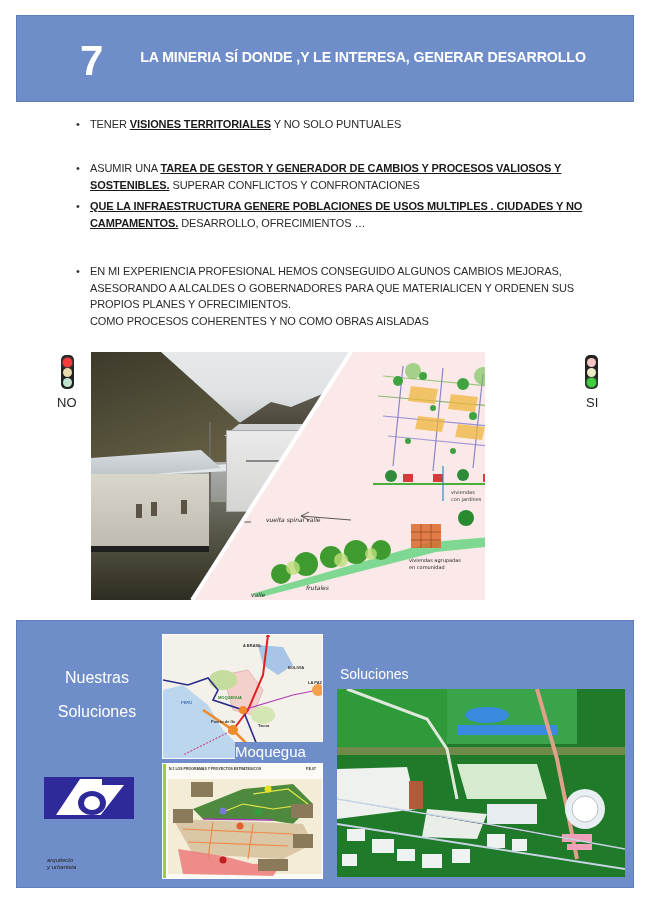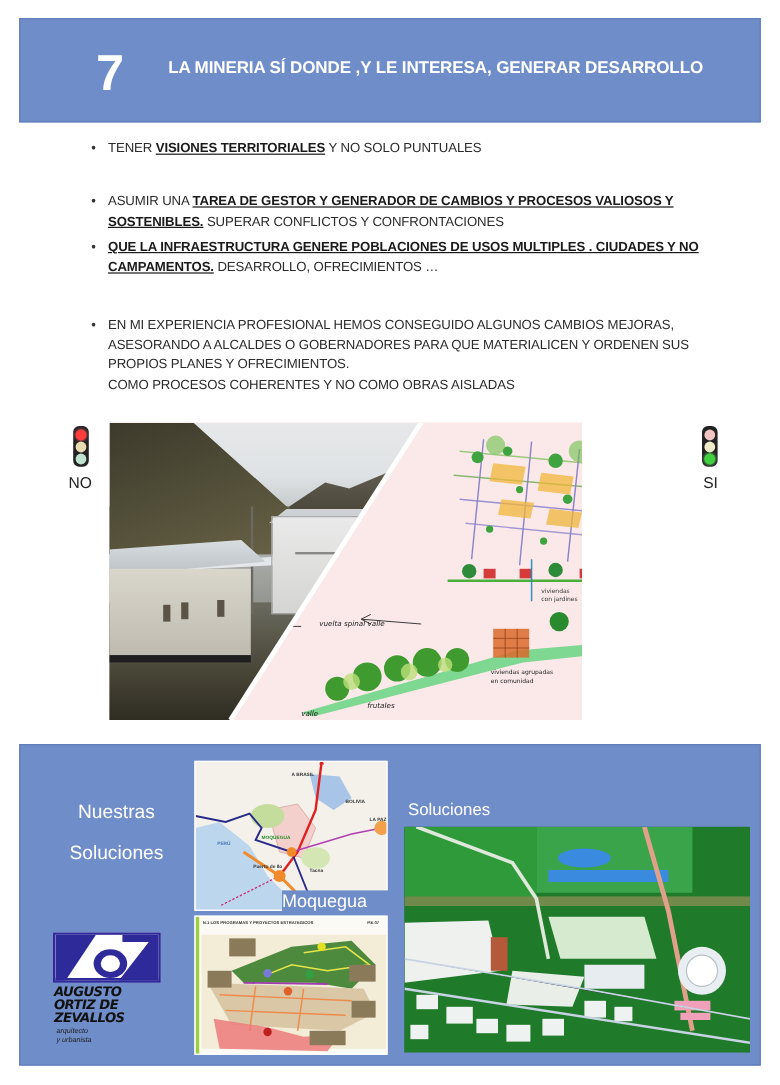--- a/index.html
+++ b/index.html
@@ -340,25 +340,20 @@
 
   <div class="logo">
     <svg width="90" height="42" viewBox="0 0 90 42">
       <polygon points="0,0 34,0 6,42 0,42" fill="#2e2a9a"></polygon>
       <polygon points="56,0 90,0 90,42 50,42 78,6 56,6" fill="#2e2a9a"></polygon>
       <ellipse cx="46" cy="24" rx="14" ry="12" fill="#2e2a9a"></ellipse>
       <ellipse cx="46" cy="24" rx="8" ry="7" fill="#ffffff"></ellipse>
       <rect x="0" y="36" width="90" height="6" fill="#2e2a9a"></rect>
     </svg>
   </div>
-  <div class="logo-text">
-    <div>AUGUSTO</div>
-    <div>ORTIZ DE</div>
-    <div>ZEVALLOS</div>
-  </div>
   <div class="logo-sub">
     <div>arquitecto</div>
     <div>y urbanista</div>
   </div>
 
   <div class="map1">
     <svg width="161" height="125" viewBox="0 0 161 125">
       <polygon points="0,55 20,50 45,70 60,95 80,115 90,125 0,125" fill="#bcd6ee"></polygon>
       <polygon points="95,10 120,12 130,30 115,40 100,30" fill="#a8c4e6"></polygon>
       <polygon points="60,40 85,35 100,55 90,80 70,75" fill="#f4d0cc" stroke="#d49c9c" stroke-width="0.6"></polygon>

